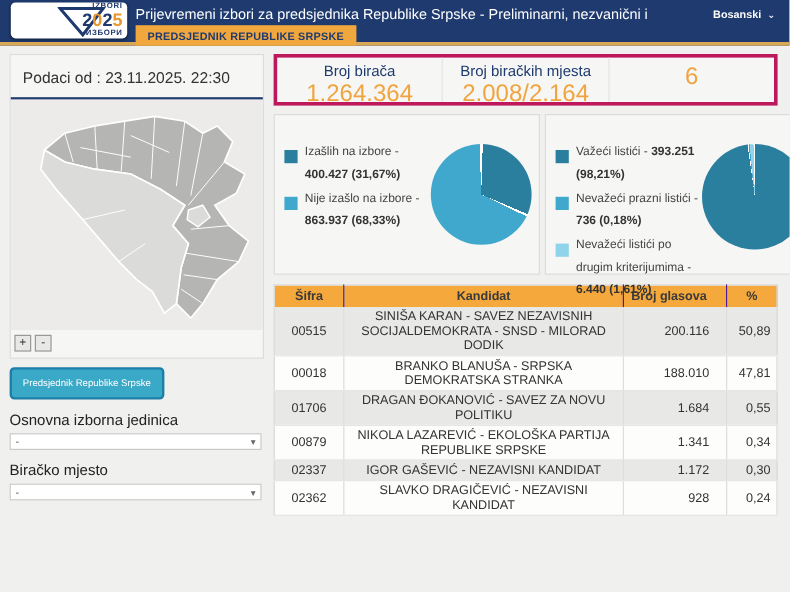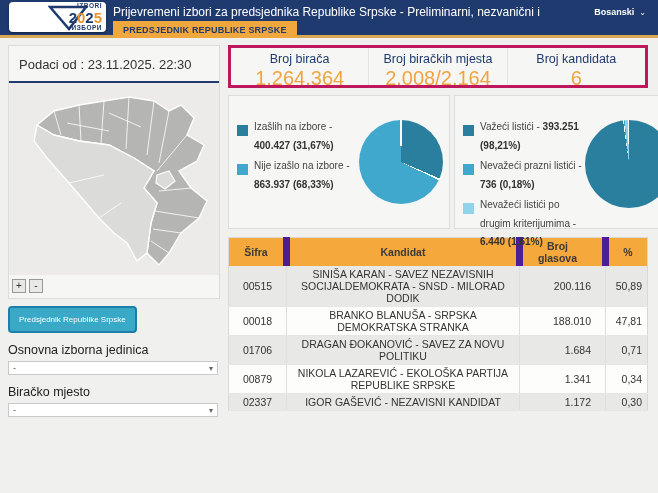--- a/index.html
+++ b/index.html
@@ -67,21 +67,21 @@
           background:conic-gradient(#fff 0 .5%, #2a7f9e .5% 31.4%, #fff 31.4% 32.2%,
                                     #41a8cd 32.2% 99.5%, #fff 99.5% 100%); }
   .pie2 { width:88px; height:88px;
           background:conic-gradient(#2a7f9e 0 97.8%, #fff 97.8% 98.1%, #41a8cd 98.1% 98.4%,
                                     #8fd4ea 98.4% 99.6%, #fff 99.6% 100%); }
 
   
   .results { width:100%; border-collapse:collapse; margin-top:8px; font-size:10.5px; color:#333;
              border:1px solid #d9d9d7; }
   .results th { background:#f5a83c; color:#3a3a3a; font-weight:bold; font-size:10.5px; height:18px;
-                border-right:7px solid #4c1d95; padding:2px 4px; }
+                border-right:1px solid #4c1d95; padding:2px 4px; }
   .results th:last-child { border-right:none; }
   .results td { height:17px; padding:2px 5px; border-right:1px solid #dededc; border-bottom:1px solid #e6e6e4; }
   .results td:last-child { border-right:none; }
   .results tr:nth-child(odd) td { background:#e8e8e6; }
   .results tr:nth-child(even) td { background:#fdfdfc; }
   .col-code { width:58px; text-align:center; }
   .col-name { text-align:center; }
   .col-votes { width:86px; text-align:right; padding-right:14px !important; }
   .col-pct { width:42px; text-align:right; }
 </style>
@@ -169,21 +169,20 @@
     <div class="stats-box">
       <div class="stat">
         <div class="stat-label">Broj birača</div>
         <div class="stat-value">1.264.364</div>
       </div>
       <div class="stat">
         <div class="stat-label">Broj biračkih mjesta</div>
         <div class="stat-value">2.008/2.164</div>
       </div>
       <div class="stat">
-        <div class="stat-label">Broj kandidata</div>
         <div class="stat-value">6</div>
       </div>
     </div>
 
     <div class="pies-row">
 
       <div class="pie-box">
         <div class="legend">
           <div class="legend-item">
             <span class="swatch" style="background:#2a7f9e"></span>
@@ -239,31 +238,37 @@
         <tr>
           <td class="col-code">00018</td>
           <td class="col-name">BRANKO BLANUŠA - SRPSKA DEMOKRATSKA STRANKA</td>
           <td class="col-votes">188.010</td>
           <td class="col-pct">47,81</td>
         </tr>
         <tr>
           <td class="col-code">01706</td>
           <td class="col-name">DRAGAN ĐOKANOVIĆ - SAVEZ ZA NOVU POLITIKU</td>
           <td class="col-votes">1.684</td>
-          <td class="col-pct">0,71</td>
+          <td class="col-pct">0,55</td>
         </tr>
         <tr>
           <td class="col-code">00879</td>
           <td class="col-name">NIKOLA LAZAREVIĆ - EKOLOŠKA PARTIJA REPUBLIKE SRPSKE</td>
           <td class="col-votes">1.341</td>
           <td class="col-pct">0,34</td>
         </tr>
         <tr>
           <td class="col-code">02337</td>
           <td class="col-name">IGOR GAŠEVIĆ - NEZAVISNI KANDIDAT</td>
           <td class="col-votes">1.172</td>
           <td class="col-pct">0,30</td>
         </tr>
+        <tr>
+          <td class="col-code">02362</td>
+          <td class="col-name">SLAVKO DRAGIČEVIĆ - NEZAVISNI KANDIDAT</td>
+          <td class="col-votes">928</td>
+          <td class="col-pct">0,24</td>
+        </tr>
       </tbody>
     </table>
 
   </div>
 </div>
 
 </body></html>

